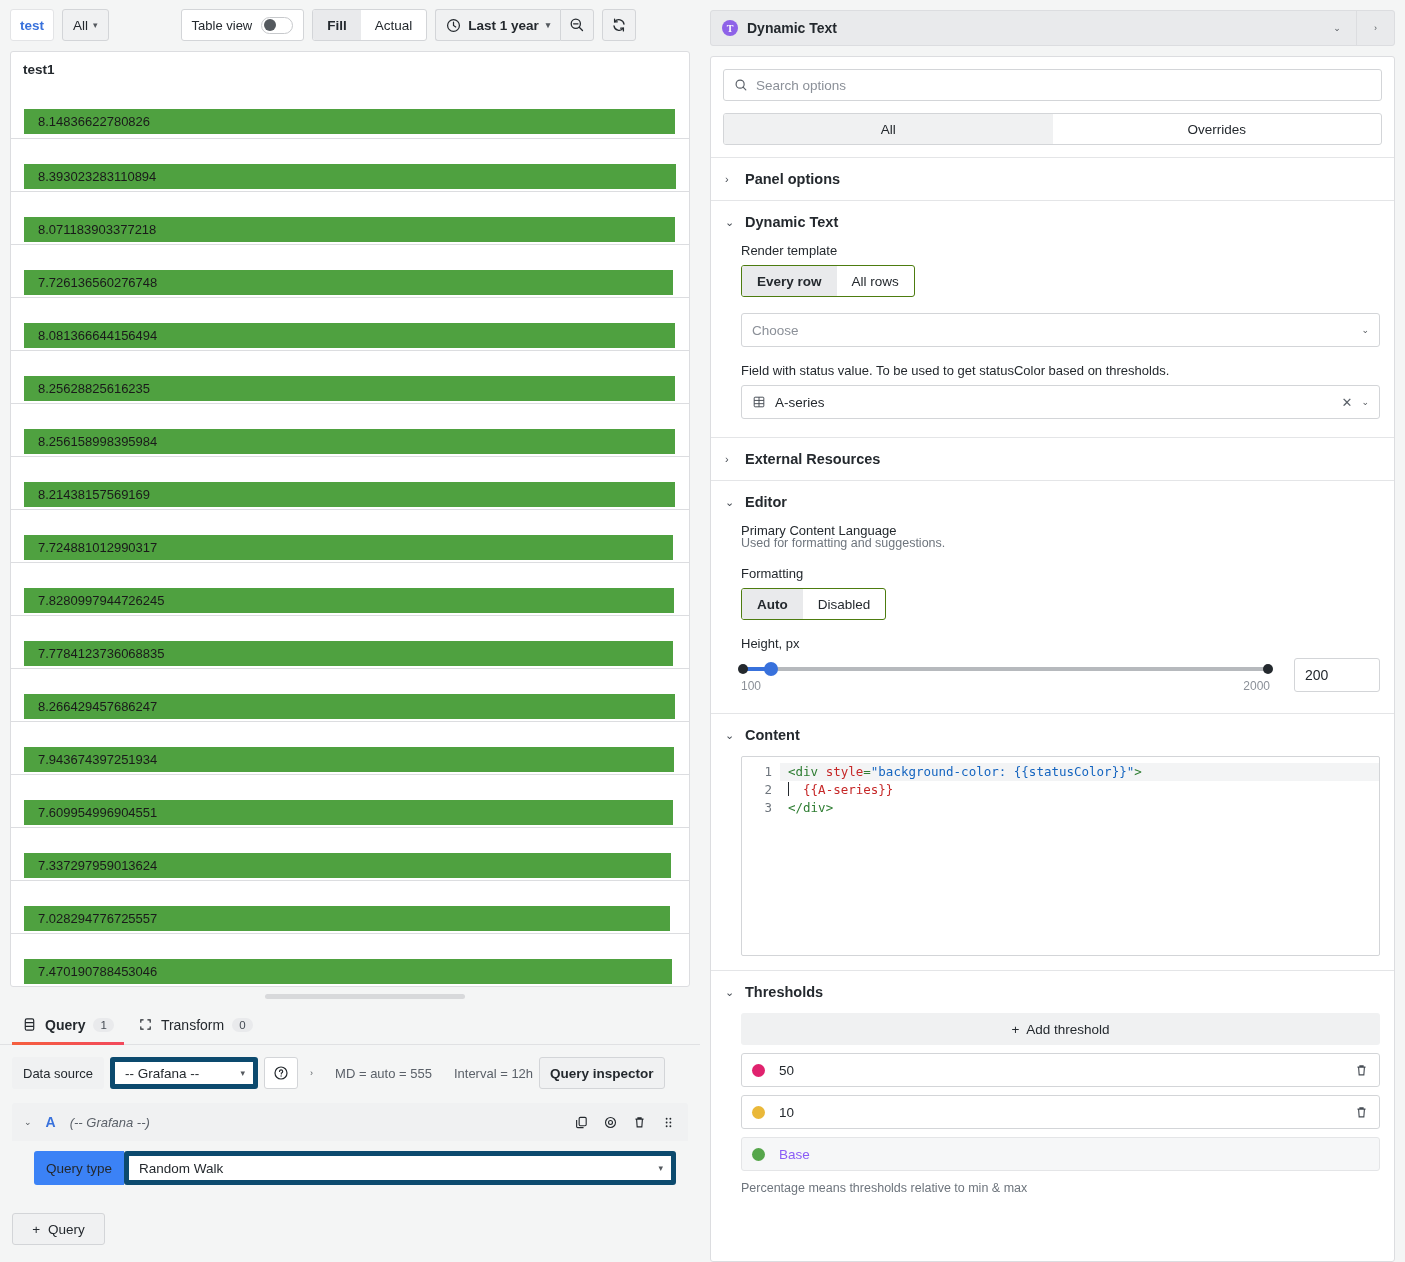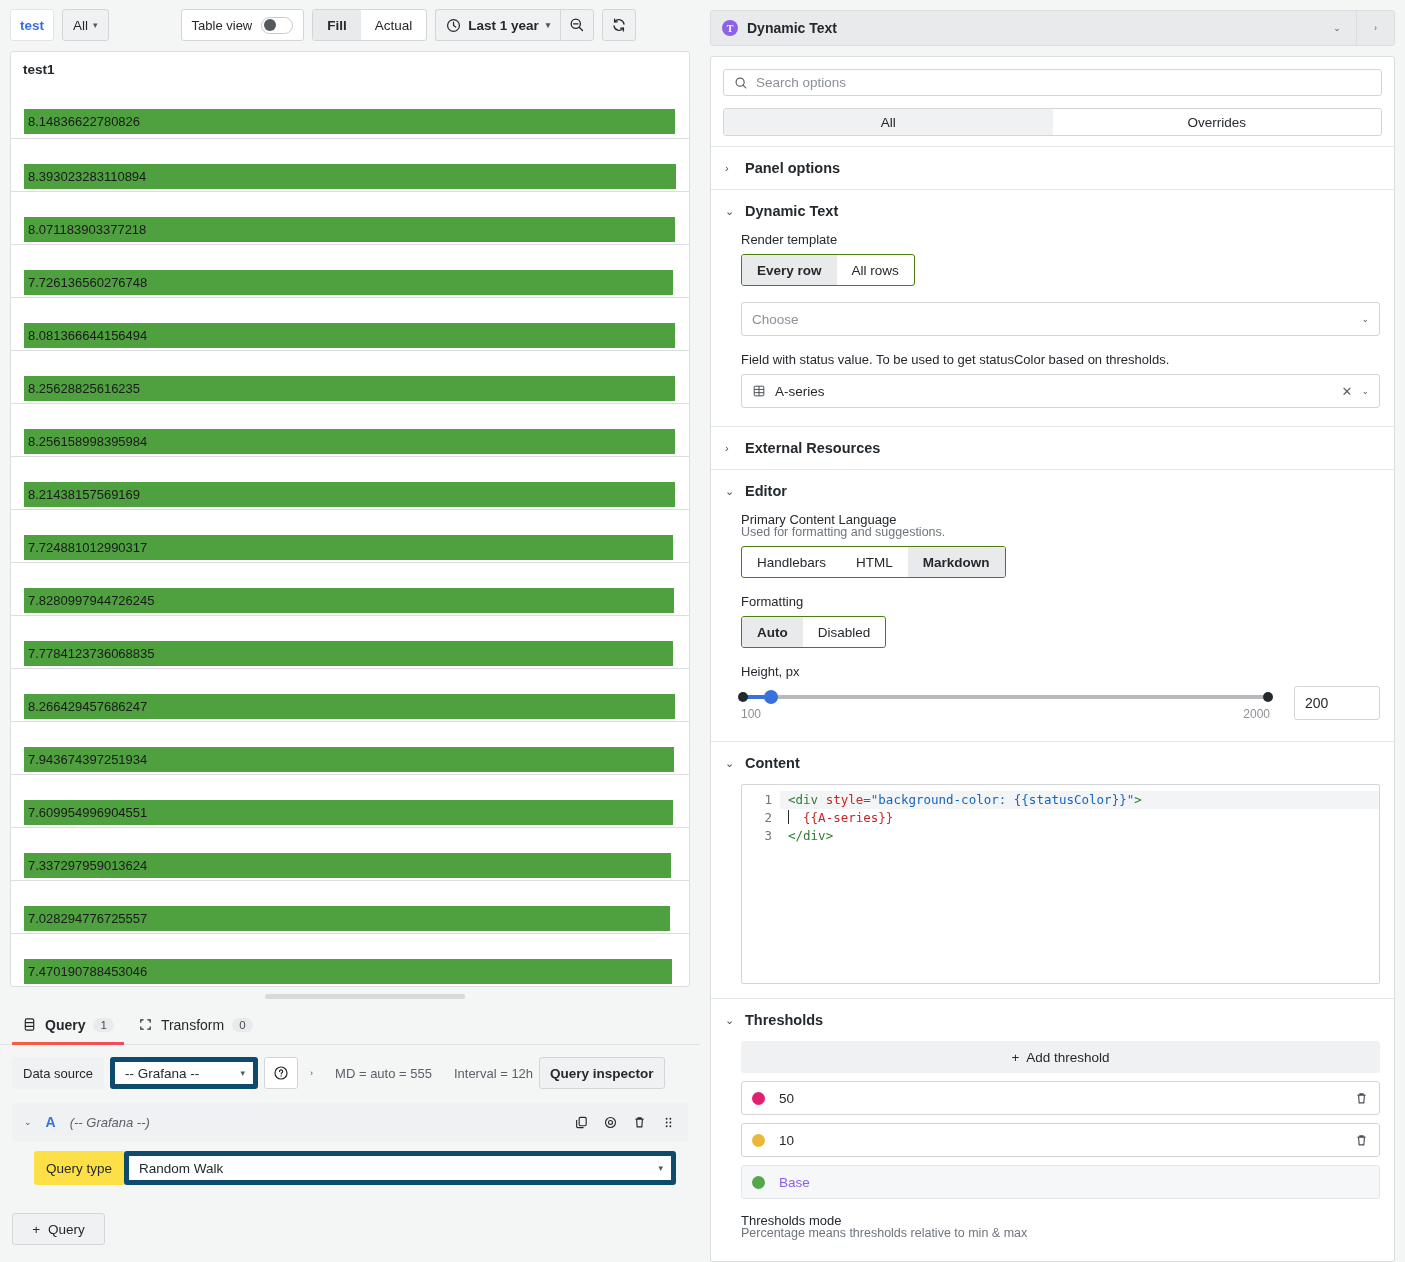--- a/index.html
+++ b/index.html
@@ -69,21 +69,21 @@
   }
   .viz-title { font-size: 13.5px; font-weight: 600; padding: 10px 12px 8px 12px; color: #24292e; }
   .rows { flex: 1; display: flex; flex-direction: column; overflow: hidden; }
   .row {
     border-top: 1px solid #dcdde0;
     height: 53px; display: flex; align-items: flex-end;
     padding: 0 13px 2px 13px;
   }
   .row:first-child { border-top: none; padding-bottom: 4px; }
   .bar {
-    height: 25px; display: flex; align-items: center; padding-left: 4px;
+    height: 25px; display: flex; align-items: center; padding-left: 14px;
     font-size: 13px; color: #1a1a1a;
   }
   .hscroll-track { height: 18px; padding-top: 7px; }
   .hscroll-thumb { height: 5px; border-radius: 3px; background: #d8d9db; width: 200px; margin-left: 255px; }
 
   
   .bottom { flex: 1; display: flex; flex-direction: column; background: #f4f5f5; }
   .tabs { display: flex; align-items: center; gap: 4px; padding: 0 12px; height: 40px; border-bottom: 1px solid #e0e1e3; background: #f4f5f5;}
   .tab { display: flex; align-items: center; gap: 8px; padding: 0 10px; height: 40px; cursor: pointer; position: relative; font-size: 14px; }
   .tab.active { font-weight: 600; }
@@ -102,21 +102,21 @@
   }
   .qmeta { display: flex; align-items: center; gap: 22px; font-size: 13px; color: #5b6169; overflow: hidden; height: 32px; padding-left: 6px; }
   .qinspect { background: #f0f1f2; border: 1px solid #d3d5d8; border-radius: 3px; height: 32px; display: flex; align-items: center; padding: 0 10px; font-size: 13.5px; font-weight: 600; cursor: pointer; }
 
   .qcard { margin: 4px 12px 0 12px; }
   .qcard-head {
     background: #f0f1f2; border-radius: 3px 3px 0 0;
     height: 38px; display: flex; align-items: center; gap: 14px; padding: 0 12px;
   }
   .qcard-body { padding: 10px 12px 10px 22px; display: flex; align-items: center; gap: 0; }
-  .qtype-lbl { background: #fde047; height: 34px; display: flex; align-items: center; padding: 0 12px; border-radius: 3px 0 0 3px; font-size: 13.5px; }
+  .qtype-lbl { background: #3b82f6; height: 34px; display: flex; align-items: center; padding: 0 12px; border-radius: 3px 0 0 3px; font-size: 13.5px; }
   .qtype-sel { flex: 1; height: 34px; }
   .addq { margin: 18px 12px; width: 93px; }
 
   
   .right { width: 705px; height: 1262px; background: #f4f5f5; display: flex; flex-direction: column; }
   .panel-header {
     margin: 10px 10px 0 10px;
     background: #e9eaec; border: 1px solid #dcdde0; border-radius: 3px;
     height: 36px; display: flex; align-items: center; padding: 0; 
   }
@@ -503,25 +503,20 @@
 
       <div class="section">
         <div class="section-head">
           <span class="chev">⌄</span>
           <span class="section-title">Editor</span>
         </div>
         <div class="section-body">
           <div class="field">
             <div class="field-label" style="margin-bottom:2px">Primary Content Language</div>
             <div class="field-desc">Used for formatting and suggestions.</div>
-            <div class="radio-seg">
-              <div>Handlebars</div>
-              <div>HTML</div>
-              <div class="on">Markdown</div>
-            </div>
           </div>
 
           <div class="field">
             <div class="field-label">Formatting</div>
             <div class="radio-seg">
               <div class="on">Auto</div>
               <div>Disabled</div>
             </div>
           </div>
 
@@ -597,21 +592,20 @@
                 </svg>
             </span>
           </div>
 
           <div class="thr-row base">
             <span class="swatch" style="background:#56a64b"></span>
             <span class="thr-val">Base</span>
           </div>
 
           <div style="margin-top:14px">
-            <div class="field-label" style="margin-bottom:2px">Thresholds mode</div>
             <div class="field-desc">Percentage means thresholds relative to min &amp; max</div>
           </div>
         </div>
       </div>
 
     </div>
   </div>
 </div>
 
 </body></html>

